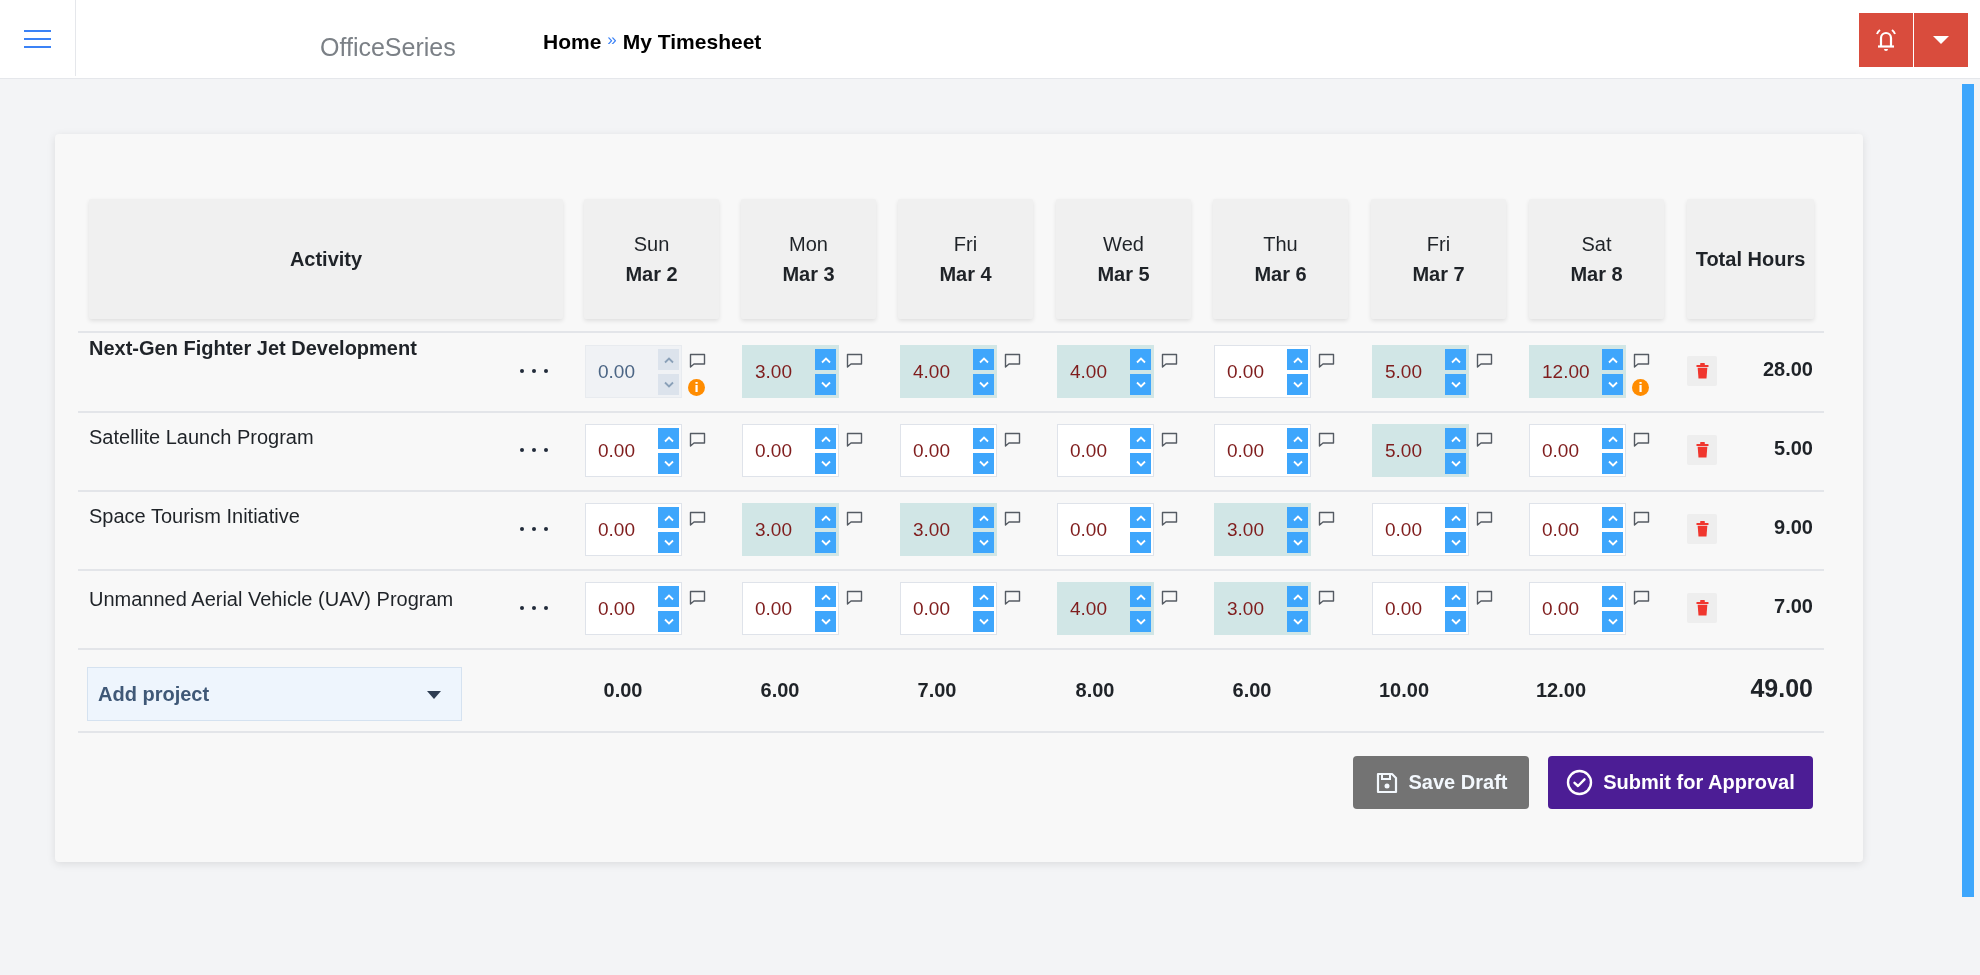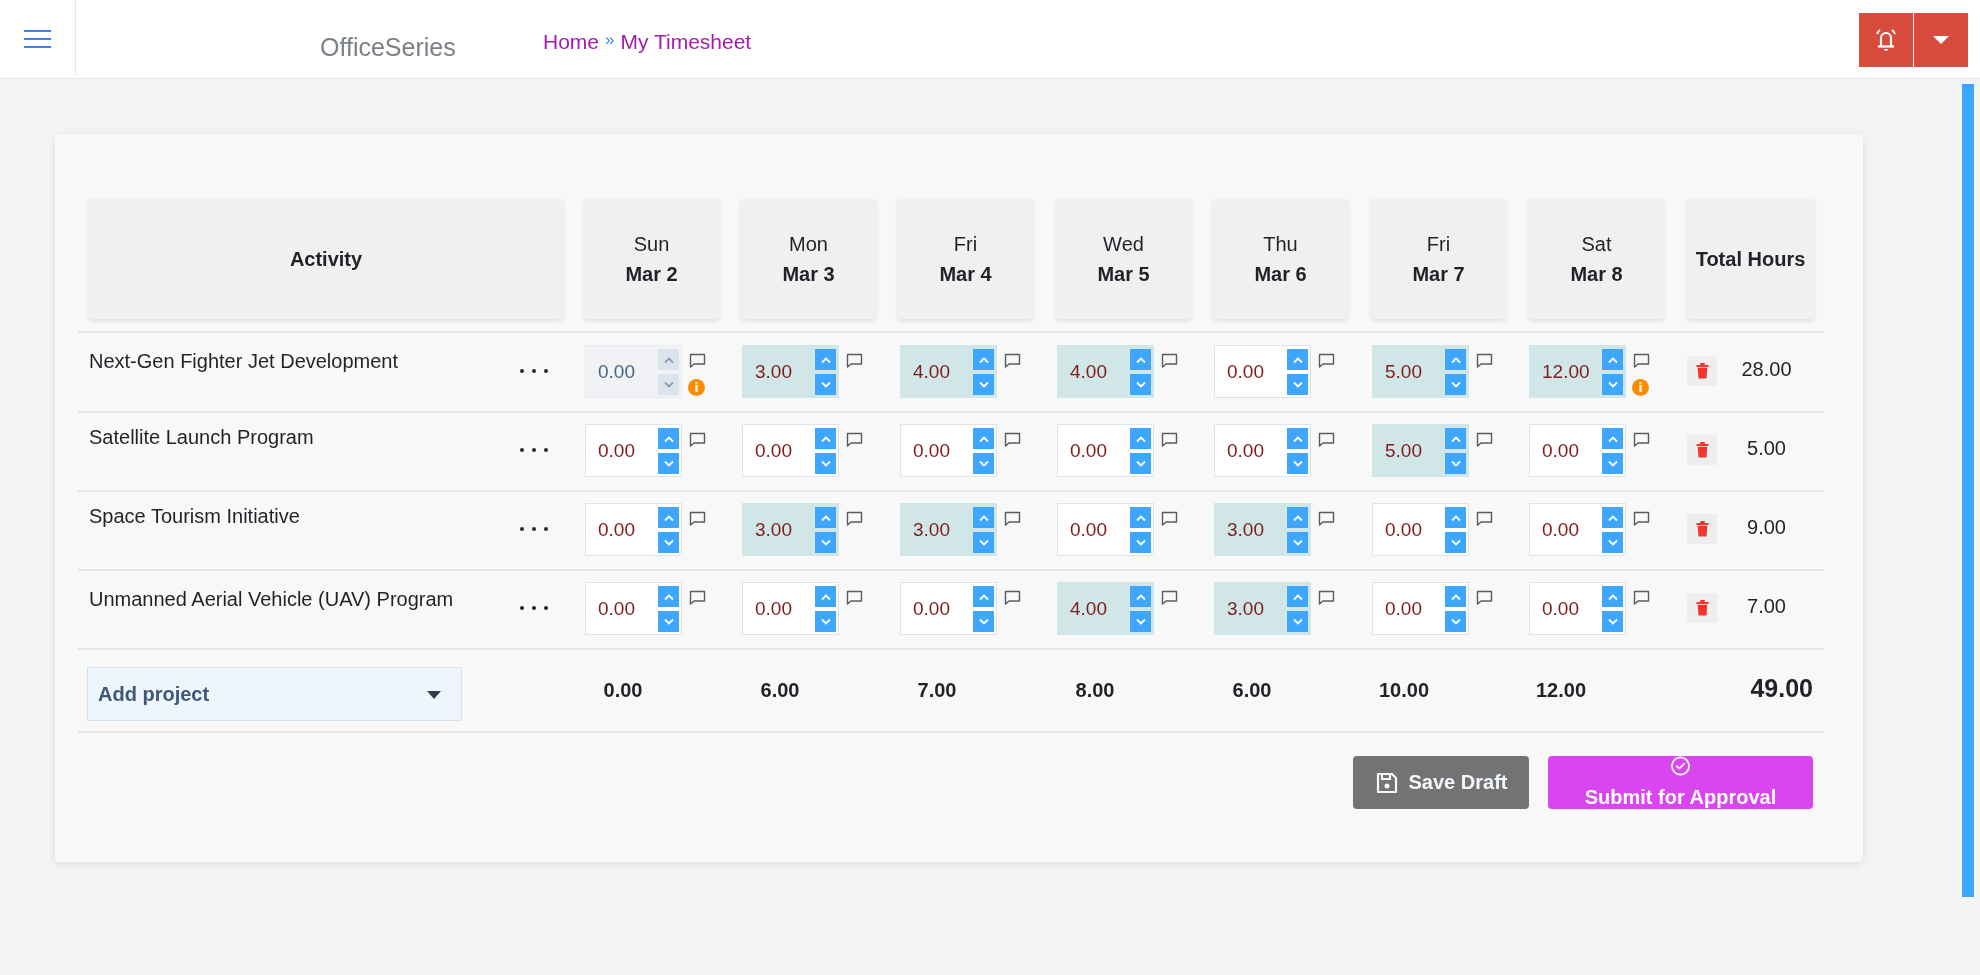--- a/index.html
+++ b/index.html
@@ -10,21 +10,21 @@
   .hamburger { position: absolute; left: 22px; top: 26px; width: 32px; height: 26px; cursor: pointer; }
   .hamburger span { position: absolute; left: 2px; width: 27px; height: 2px; background: #3b82f6; }
   .hamburger span:nth-child(1) { top: 4px; }
   .hamburger span:nth-child(2) { top: 12px; }
   .hamburger span:nth-child(3) { top: 20px; }
   .hdr-divider { position: absolute; left: 75px; top: 0; width: 1px; height: 76px; background: #e5e7eb; }
   .brand { position: absolute; left: 99px; top: 12px; font-size: 39px; font-weight: bold; color: #3b82f6; letter-spacing: -0.5px; }
   .product { position: absolute; left: 320px; top: 26px; font-size: 25px; color: #7b8086; margin-top: 7px; }
   .breadcrumb { position: absolute; left: 543px; top: 30px; font-size: 21px; color: #3b82f6; display: flex; align-items: baseline; gap: 6px; }
   .breadcrumb .sep { font-size: 17px; position: relative; top: -4px; }
-  .breadcrumb a { color: #a21caf; text-decoration: none; cursor: pointer; }
+  .breadcrumb a { color: #000000; text-decoration: none; cursor: pointer; font-weight: bold; }
 
   .bell-btn { position: absolute; left: 1859px; top: 13px; width: 54px; height: 54px; background: #d94c3d; display: flex; align-items: center; justify-content: center; cursor: pointer; }
   .caret-btn { position: absolute; left: 1914px; top: 13px; width: 54px; height: 54px; background: #d94c3d; display: flex; align-items: center; justify-content: center; cursor: pointer; }
   .caret-down { width: 0; height: 0; border-left: 8px solid transparent; border-right: 8px solid transparent; border-top: 8px solid #ffffff; }
 
   .scrollbar { position: absolute; left: 1962px; top: 84px; width: 12px; height: 813px; background: #3ea6fc; cursor: pointer; }
 
   .card { position: absolute; left: 55px; top: 134px; width: 1808px; height: 728px; background: #f8f8f8; border-radius: 4px; box-shadow: 0 2px 8px rgba(0,0,0,0.10); }
 
   .hdr-box { position: absolute; top: 199px; height: 120px; background: #f0f0f0; box-shadow: 0 2px 4px rgba(0,0,0,0.10); border-radius: 2px; display: flex; flex-direction: column; align-items: center; justify-content: center; font-size: 20px; color: #1f2328; }
@@ -46,32 +46,32 @@
   .spin { position: absolute; left: 72px; width: 21px; height: 21px; background: #3ea6fc; display: flex; align-items: center; justify-content: center; cursor: pointer; }
   .spin.up { top: 3px; }
   .spin.down { top: 28px; }
   .hour-input.disabled .spin { background: #dce3ec; }
   .spin svg { width: 12px; height: 8px; }
 
   .comment-icon { position: absolute; width: 17px; height: 15px; cursor: pointer; }
   .info-icon { position: absolute; width: 17px; height: 17px; border-radius: 50%; background: #ff8c00; color: #fff; font-size: 12px; font-weight: bold; display: flex; align-items: center; justify-content: center; font-family: "DejaVu Sans", sans-serif; }
 
   .trash-btn { position: absolute; left: 1687px; width: 30px; height: 30px; background: #eeeeee; display: flex; align-items: center; justify-content: center; cursor: pointer; border-radius: 2px; }
-  .row-total { position: absolute; left: 1720px; width: 93px; text-align: center; font-size: 20px; font-weight: normal; color: #1f2328; }
+  .row-total { position: absolute; left: 1720px; width: 93px; text-align: right; font-size: 20px; font-weight: bold; color: #1f2328; }
 
   .add-project { position: absolute; left: 87px; top: 667px; width: 375px; height: 54px; background: #eef5fd; border: 1px solid #d5e2f0; display: flex; align-items: center; padding-left: 10px; cursor: pointer; }
   .add-project .label { font-size: 20px; font-weight: bold; color: #3f5877; }
   .add-project .tri { position: absolute; right: 20px; top: 23px; width: 0; height: 0; border-left: 7px solid transparent; border-right: 7px solid transparent; border-top: 8px solid #2e3d52; }
 
   .col-total { position: absolute; top: 679px; width: 120px; text-align: center; font-size: 20px; font-weight: bold; color: #1f2328; }
   .grand-total { position: absolute; left: 1700px; top: 674px; width: 113px; text-align: right; font-size: 25px; font-weight: bold; color: #1f2328; }
 
   .btn { position: absolute; top: 756px; height: 53px; border-radius: 4px; display: flex; align-items: center; justify-content: center; gap: 10px; font-size: 20px; font-weight: bold; color: #ffffff; cursor: pointer; }
   .btn-save { left: 1353px; width: 176px; background: #737373; color: #f3f8fd; }
-  .btn-submit { left: 1548px; width: 265px; background: #d946ef; flex-direction: column; }
+  .btn-submit { left: 1548px; width: 265px; background: #4c1d95; }
 </style>
 </head>
 <body>
 
 <div class="topbar">
   <div class="hamburger">
       <span></span>
       <span></span>
       <span></span>
     </div>
@@ -134,21 +134,21 @@
 <div class="hdr-box bold" style="left:1687px; width:127px;">
   <span>Total Hours</span>
 </div>
 
 <div class="hline" style="top:331px;"></div>
 <div class="hline" style="top:411px;"></div>
 <div class="hline" style="top:490px;"></div>
 <div class="hline" style="top:569px;"></div>
 <div class="hline" style="top:648px;"></div>
 <div class="hline" style="top:731px;"></div>
-<div class="activity-name" style="top:350px;">Next-Gen Fighter Jet Development</div>
+<div class="activity-name" style="top:337px;font-weight:bold;">Next-Gen Fighter Jet Development</div>
 <div class="dots" style="top:361px;">
     <i></i>
     <i></i>
     <i></i>
   </div>
 <div class="hour-input disabled" style="left:585px; top:345px;">
       <span class="val">0.00</span>
       <span class="spin up">
       <svg viewBox="0 0 12 8">
         <path d="M2 6.5 L6 2.5 L10 6.5" fill="none" stroke="#8aa0b8" stroke-width="1.8"></path>

